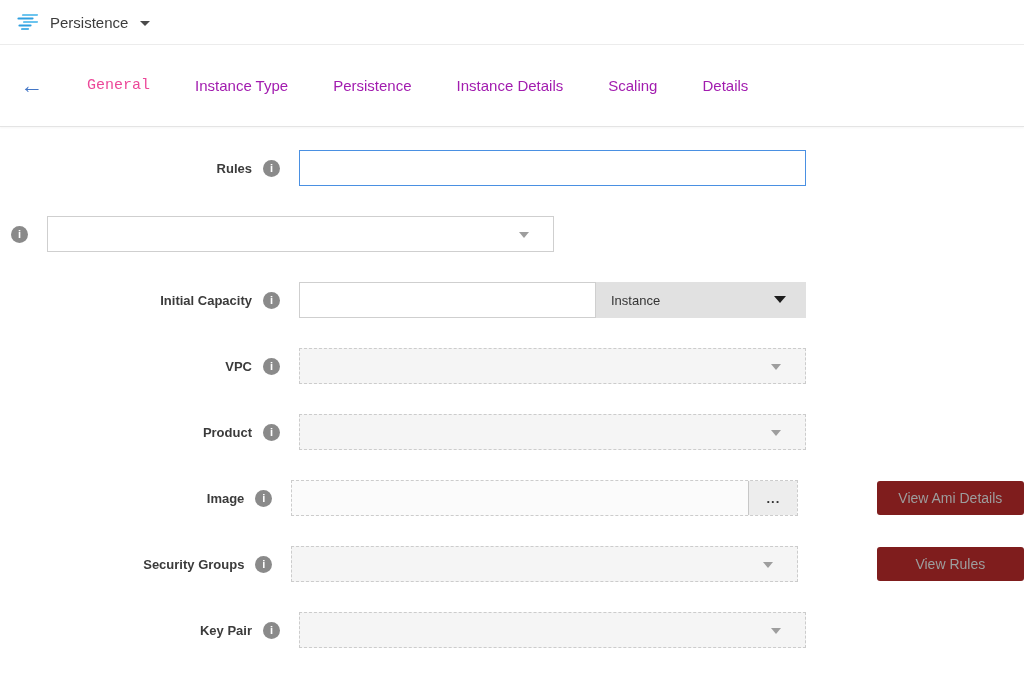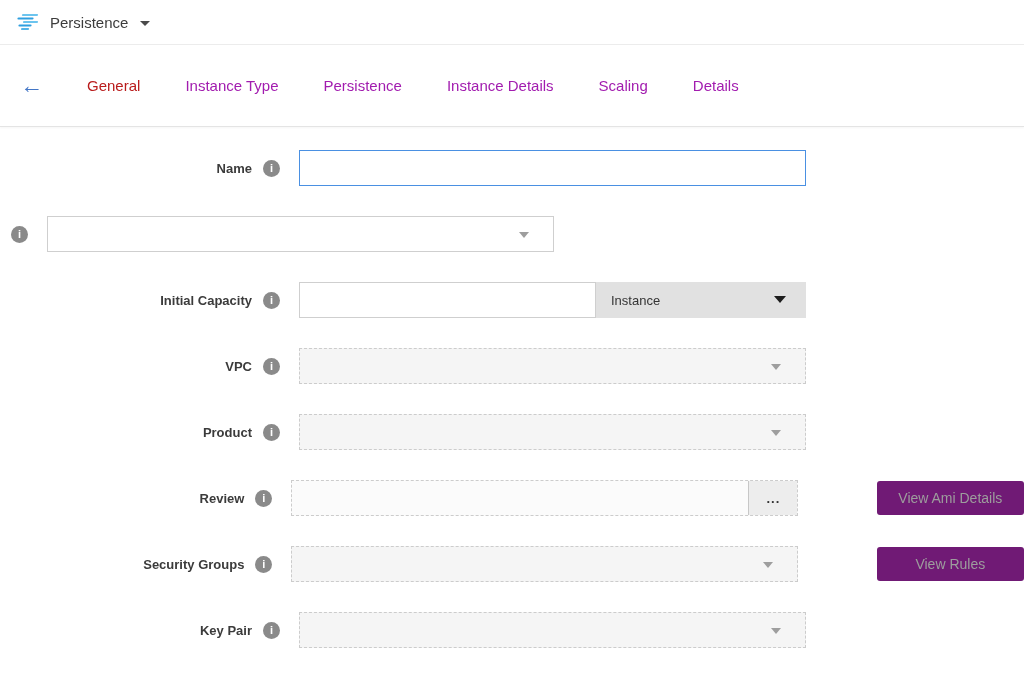--- a/index.html
+++ b/index.html
@@ -10,21 +10,21 @@
   .brand { display:flex; align-items:center; gap:10px; cursor:pointer; }
   .logo-wrap { width:26px; height:22px; display:flex; align-items:center; }
   .app-name { font-size:15px; color:#3c3c3c; }
   .caret-sm { width:0; height:0; border-left:5px solid transparent; border-right:5px solid transparent; border-top:5px solid #4a4a4a; margin-left:2px; margin-top:2px; }
 
   
   .tabbar { height:82px; display:flex; align-items:center; padding-left:20px; border-bottom:1px solid #e4e4e4; box-shadow:0 1px 2px rgba(0,0,0,0.04); }
   .back-btn { color:#4376c6; font-size:23px; line-height:1; margin-right:44px; cursor:pointer; user-select:none; }
   .tabs { display:flex; gap:45px; font-size:15px; }
   .tab { color:#a21caf; cursor:pointer; white-space:nowrap; }
-  .tab.active { color:#b91c1c; }
+  .tab.active { color:#ec4899;font-family:Liberation Mono, monospace; }
 
   
   .form { padding-top:23px; }
   .row { display:flex; align-items:center; margin-bottom:30px; }
   .flabel { width:252px; text-align:right; font-size:13px; font-weight:bold; color:#3b3b3b; }
   .info { width:17px; height:17px; min-width:17px; border-radius:50%; background:#8a8a8a; color:#fff;
           font-size:11px; font-weight:bold; display:flex; align-items:center; justify-content:center;
           margin-left:11px; cursor:pointer; }
   .control { margin-left:19px; display:flex; width:585px; }
 
@@ -42,21 +42,21 @@
   .unit-select { position:relative; width:210px; height:36px; background:#e1e1e1; display:flex; align-items:center;
                  padding-left:15px; font-size:13px; color:#353535; cursor:pointer; }
   .caret-dark { position:absolute; right:20px; top:14px; width:0; height:0;
                 border-left:6px solid transparent; border-right:6px solid transparent; border-top:7px solid #1e1e1e; }
 
   .image-field { display:flex; width:507px; height:36px; border:1px dashed #cccccc; background:#fbfbfb; }
   .image-main { flex:1; }
   .image-browse { width:49px; border-left:1px solid #c7c7c7; background:#ededed; display:flex; align-items:center;
                   justify-content:center; color:#333; font-size:13px; font-weight:bold; letter-spacing:1px; cursor:pointer; }
 
-  .side-btn { margin-left:18px; width:152px; height:34px; background:#701a75; color:#9d9d9d; font-size:14px;
+  .side-btn { margin-left:18px; width:152px; height:34px; background:#7f1d1d; color:#9d9d9d; font-size:14px;
               border:none; border-radius:3px; display:flex; align-items:center; justify-content:center;
               cursor:pointer; font-family:"Liberation Sans", sans-serif; }
 </style>
 </head>
 <body>
 
 <header class="topbar">
   <div class="brand">
     <span class="logo-wrap">
       <svg width="26" height="22" viewBox="0 0 26 22" style="transform:skewX(-8deg)">
@@ -80,21 +80,21 @@
     <span class="tab">Persistence</span>
     <span class="tab">Instance Details</span>
     <span class="tab">Scaling</span>
     <span class="tab">Details</span>
   </div>
 </nav>
 
 <main class="form">
 
   <div class="row">
-    <label class="flabel">Name</label>
+    <label class="flabel">Rules</label>
     <span class="info">
         <span>i</span>
       </span>
     <div class="control">
       <input class="text-input focused" value="" style="">
     </div>
   </div>
 
   <div class="row">
     <span class="info">
@@ -139,21 +139,21 @@
         <span>i</span>
       </span>
     <div class="control">
       <div class="select disabled">
         <span class="caret-gray"></span>
       </div>
     </div>
   </div>
 
   <div class="row">
-    <label class="flabel">Review</label>
+    <label class="flabel">Image</label>
     <span class="info">
         <span>i</span>
       </span>
     <div class="control">
       <div class="image-field">
         <div class="image-main"></div>
         <div class="image-browse">
           <span>...</span>
         </div>
       </div>

